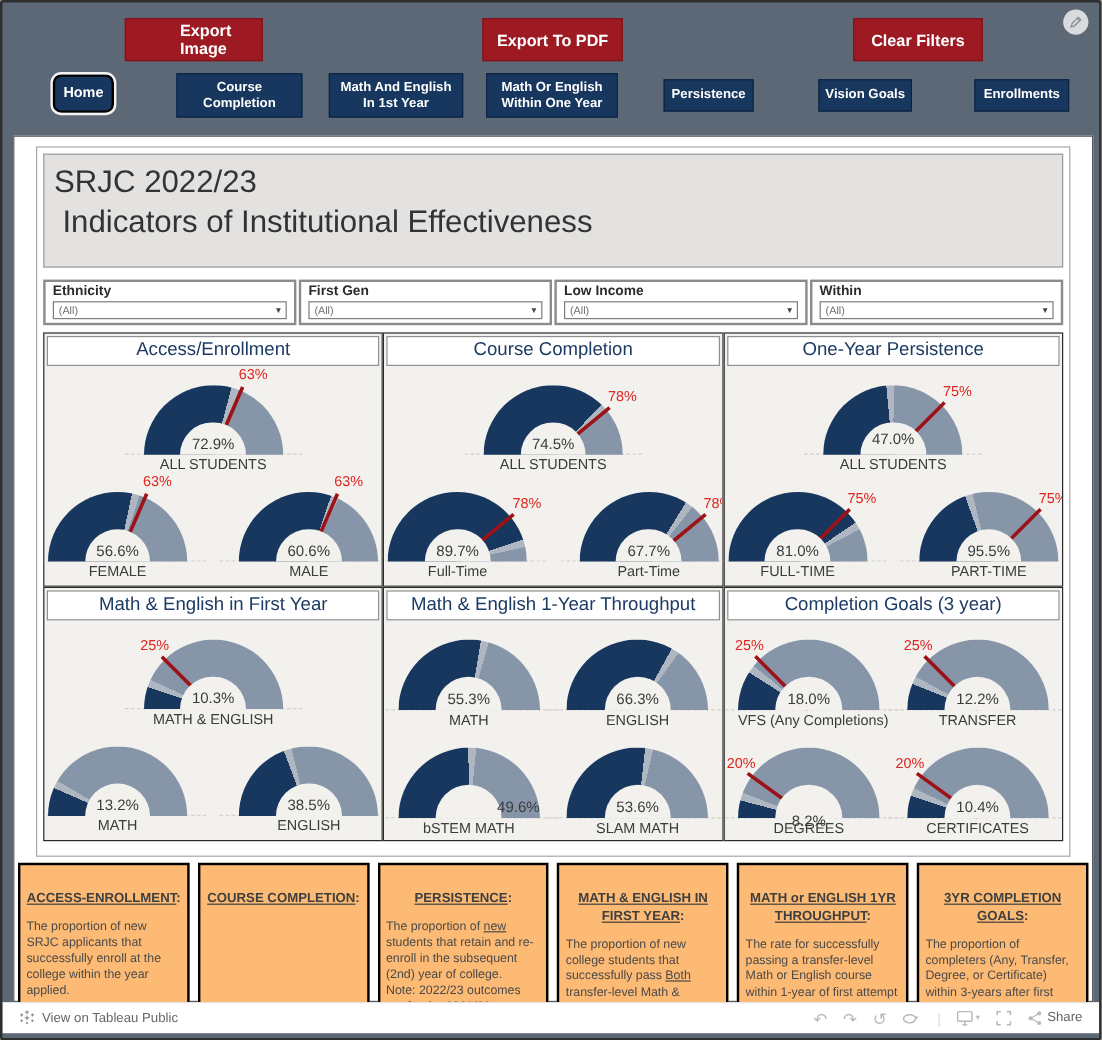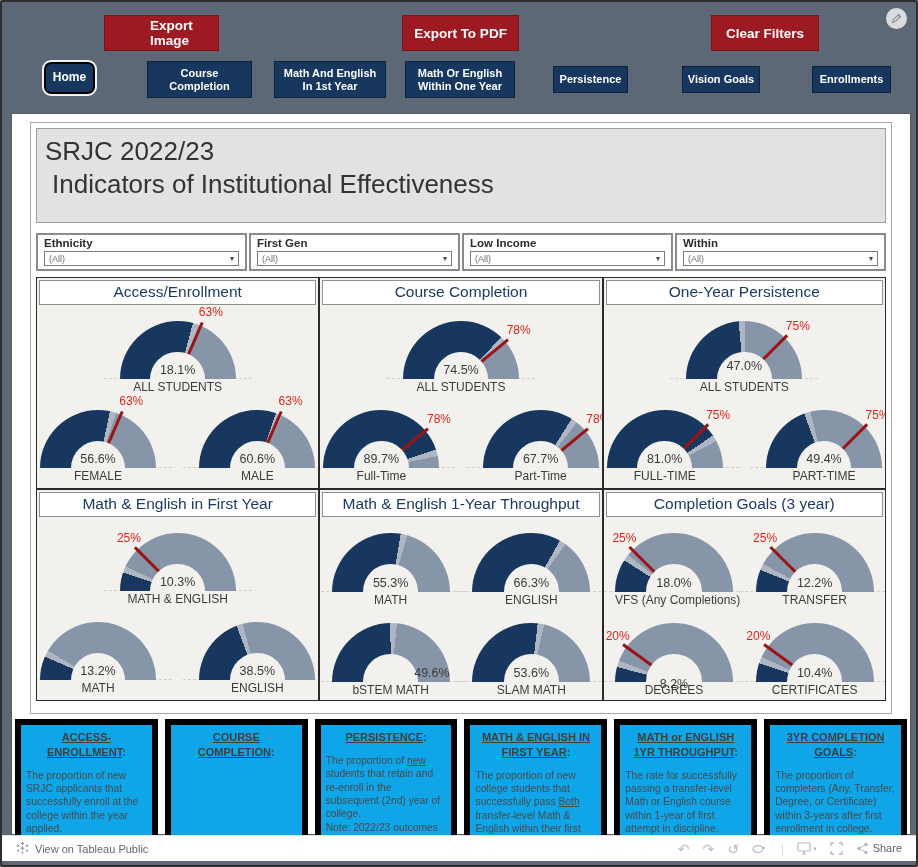--- a/index.html
+++ b/index.html
@@ -45,21 +45,21 @@
   .gbase{position:absolute;left:-16px;right:-16px;border-top:1px dashed #d4d1ca;}
   .garc{position:relative;overflow:hidden;}
   .gdisc{position:absolute;left:0;top:0;border-radius:50%;}
   .gneedle{position:absolute;height:3px;background:#9c1216;transform-origin:0 50%;}
   .ghole{position:absolute;border-radius:50%;background:#f2f1ee;}
   .gval{position:absolute;left:0;width:100%;text-align:center;font-size:12.5px;color:#3b3b3b;}
   .gname{margin-top:1px;text-align:center;font-size:12px;color:#3b3b3b;white-space:nowrap;}
   .gtl{position:absolute;font-size:12px;color:#e0241f;white-space:nowrap;}
   
   .defs{margin:5px 3px 0 3px;display:grid;grid-template-columns:repeat(6,1fr);gap:7px;height:122px;}
-  .def{border:6px solid #000000;background:#0ea5e9;padding:4px 5px;font-size:10.3px;line-height:1.3;color:#4a4a4a;overflow:hidden;}
+  .def{border:2px solid #000000;background:#fdba74;padding:20px 5px;font-size:10.3px;line-height:1.3;color:#4a4a4a;overflow:hidden;}
   .def-h{font-size:11px;font-weight:bold;color:#3f3f3f;text-align:center;margin:1px 0 9px 0;line-height:1.35;}
   .def-h u{text-decoration:underline;}
   
   .footer{position:absolute;left:0;top:833px;width:100%;height:26px;background:#fff;border-top:1px solid #e3e3e3;display:flex;align-items:center;justify-content:space-between;padding:0 14px;}
   .fleft{display:flex;align-items:center;gap:6px;color:#666;font-size:11px;cursor:pointer;}
   .fright{display:flex;align-items:center;gap:13px;color:#adb3ba;}
   .ficon{font-size:14px;line-height:1;cursor:pointer;color:#b4bac0;display:flex;align-items:center;gap:2px;}
   .fsep{color:#d7dadd;font-size:12px;}
   .sharetxt{font-size:11px;color:#5f6368;margin-left:2px;}
   .caret-s{font-size:7px;color:#b4bac0;}
@@ -132,21 +132,21 @@
           <div class="panel">
             <div class="panel-h">Access/Enrollment</div>
             <div class="prow1">
               <div class="gauge" style="width: 116px; padding-top: 14px;">
                 <div class="gbase" style="top: 71px;"></div>
                 <div class="garc" style="width: 116px; height: 58px;">
                   <div class="gdisc" style="width: 116px; height: 116px; background: conic-gradient(from 270deg, rgb(23, 55, 94) 0deg, rgb(23, 55, 94) 104.94deg, rgb(174, 182, 194) 104.94deg, rgb(174, 182, 194) 111.44deg, rgb(135, 149, 169) 111.44deg, rgb(135, 149, 169) 180deg, transparent 180deg, transparent 360deg);"></div>
                   <div class="gneedle" style="left: 58px; top: 56px; width: 61.48px; transform: rotate(293.4deg);"></div>
                   <div class="ghole" style="left: 30.74px; top: 30.74px; width: 54.52px; height: 54.52px;"></div>
                 </div>
-                <div class="gval" style="top: 56px;">18.1%</div>
+                <div class="gval" style="top: 56px;">72.9%</div>
                 <div class="gname">ALL STUDENTS</div>
                 <div class="gtl" style="left: 84.0291px; top: 11.8504px; transform: translate(-20%, -100%);">63%</div>
               </div>
             </div>
             <div class="prow2">
               <div class="gauge" style="width: 116px; padding-top: 14px;">
                 <div class="gbase" style="top: 71px;"></div>
                 <div class="garc" style="width: 116px; height: 58px;">
                   <div class="gdisc" style="width: 116px; height: 116px; background: conic-gradient(from 270deg, rgb(23, 55, 94) 0deg, rgb(23, 55, 94) 101.88deg, rgb(174, 182, 194) 101.88deg, rgb(174, 182, 194) 108.38deg, rgb(135, 149, 169) 108.38deg, rgb(135, 149, 169) 180deg, transparent 180deg, transparent 360deg);"></div>
                   <div class="gneedle" style="left: 58px; top: 56px; width: 61.48px; transform: rotate(293.4deg);"></div>
@@ -236,21 +236,21 @@
                 <div class="gname">FULL-TIME</div>
                 <div class="gtl" style="left: 104.344px; top: 25.6562px; transform: translate(-20%, -100%);">75%</div>
               </div>
               <div class="gauge" style="width: 116px; padding-top: 14px;">
                 <div class="gbase" style="top: 71px;"></div>
                 <div class="garc" style="width: 116px; height: 58px;">
                   <div class="gdisc" style="width: 116px; height: 116px; background: conic-gradient(from 270deg, rgb(23, 55, 94) 0deg, rgb(23, 55, 94) 70.02deg, rgb(174, 182, 194) 70.02deg, rgb(174, 182, 194) 76.52deg, rgb(135, 149, 169) 76.52deg, rgb(135, 149, 169) 180deg, transparent 180deg, transparent 360deg);"></div>
                   <div class="gneedle" style="left: 58px; top: 56px; width: 61.48px; transform: rotate(315deg);"></div>
                   <div class="ghole" style="left: 30.74px; top: 30.74px; width: 54.52px; height: 54.52px;"></div>
                 </div>
-                <div class="gval" style="top: 56px;">49.4%</div>
+                <div class="gval" style="top: 56px;">95.5%</div>
                 <div class="gname">PART-TIME</div>
                 <div class="gtl" style="left: 104.344px; top: 25.6562px; transform: translate(-20%, -100%);">75%</div>
               </div>
             </div>
           </div>
           <div class="panel">
             <div class="panel-h">Math &amp; English in First Year</div>
             <div class="prow1">
               <div class="gauge" style="width: 116px; padding-top: 14px;">
                 <div class="gbase" style="top: 71px;"></div>

